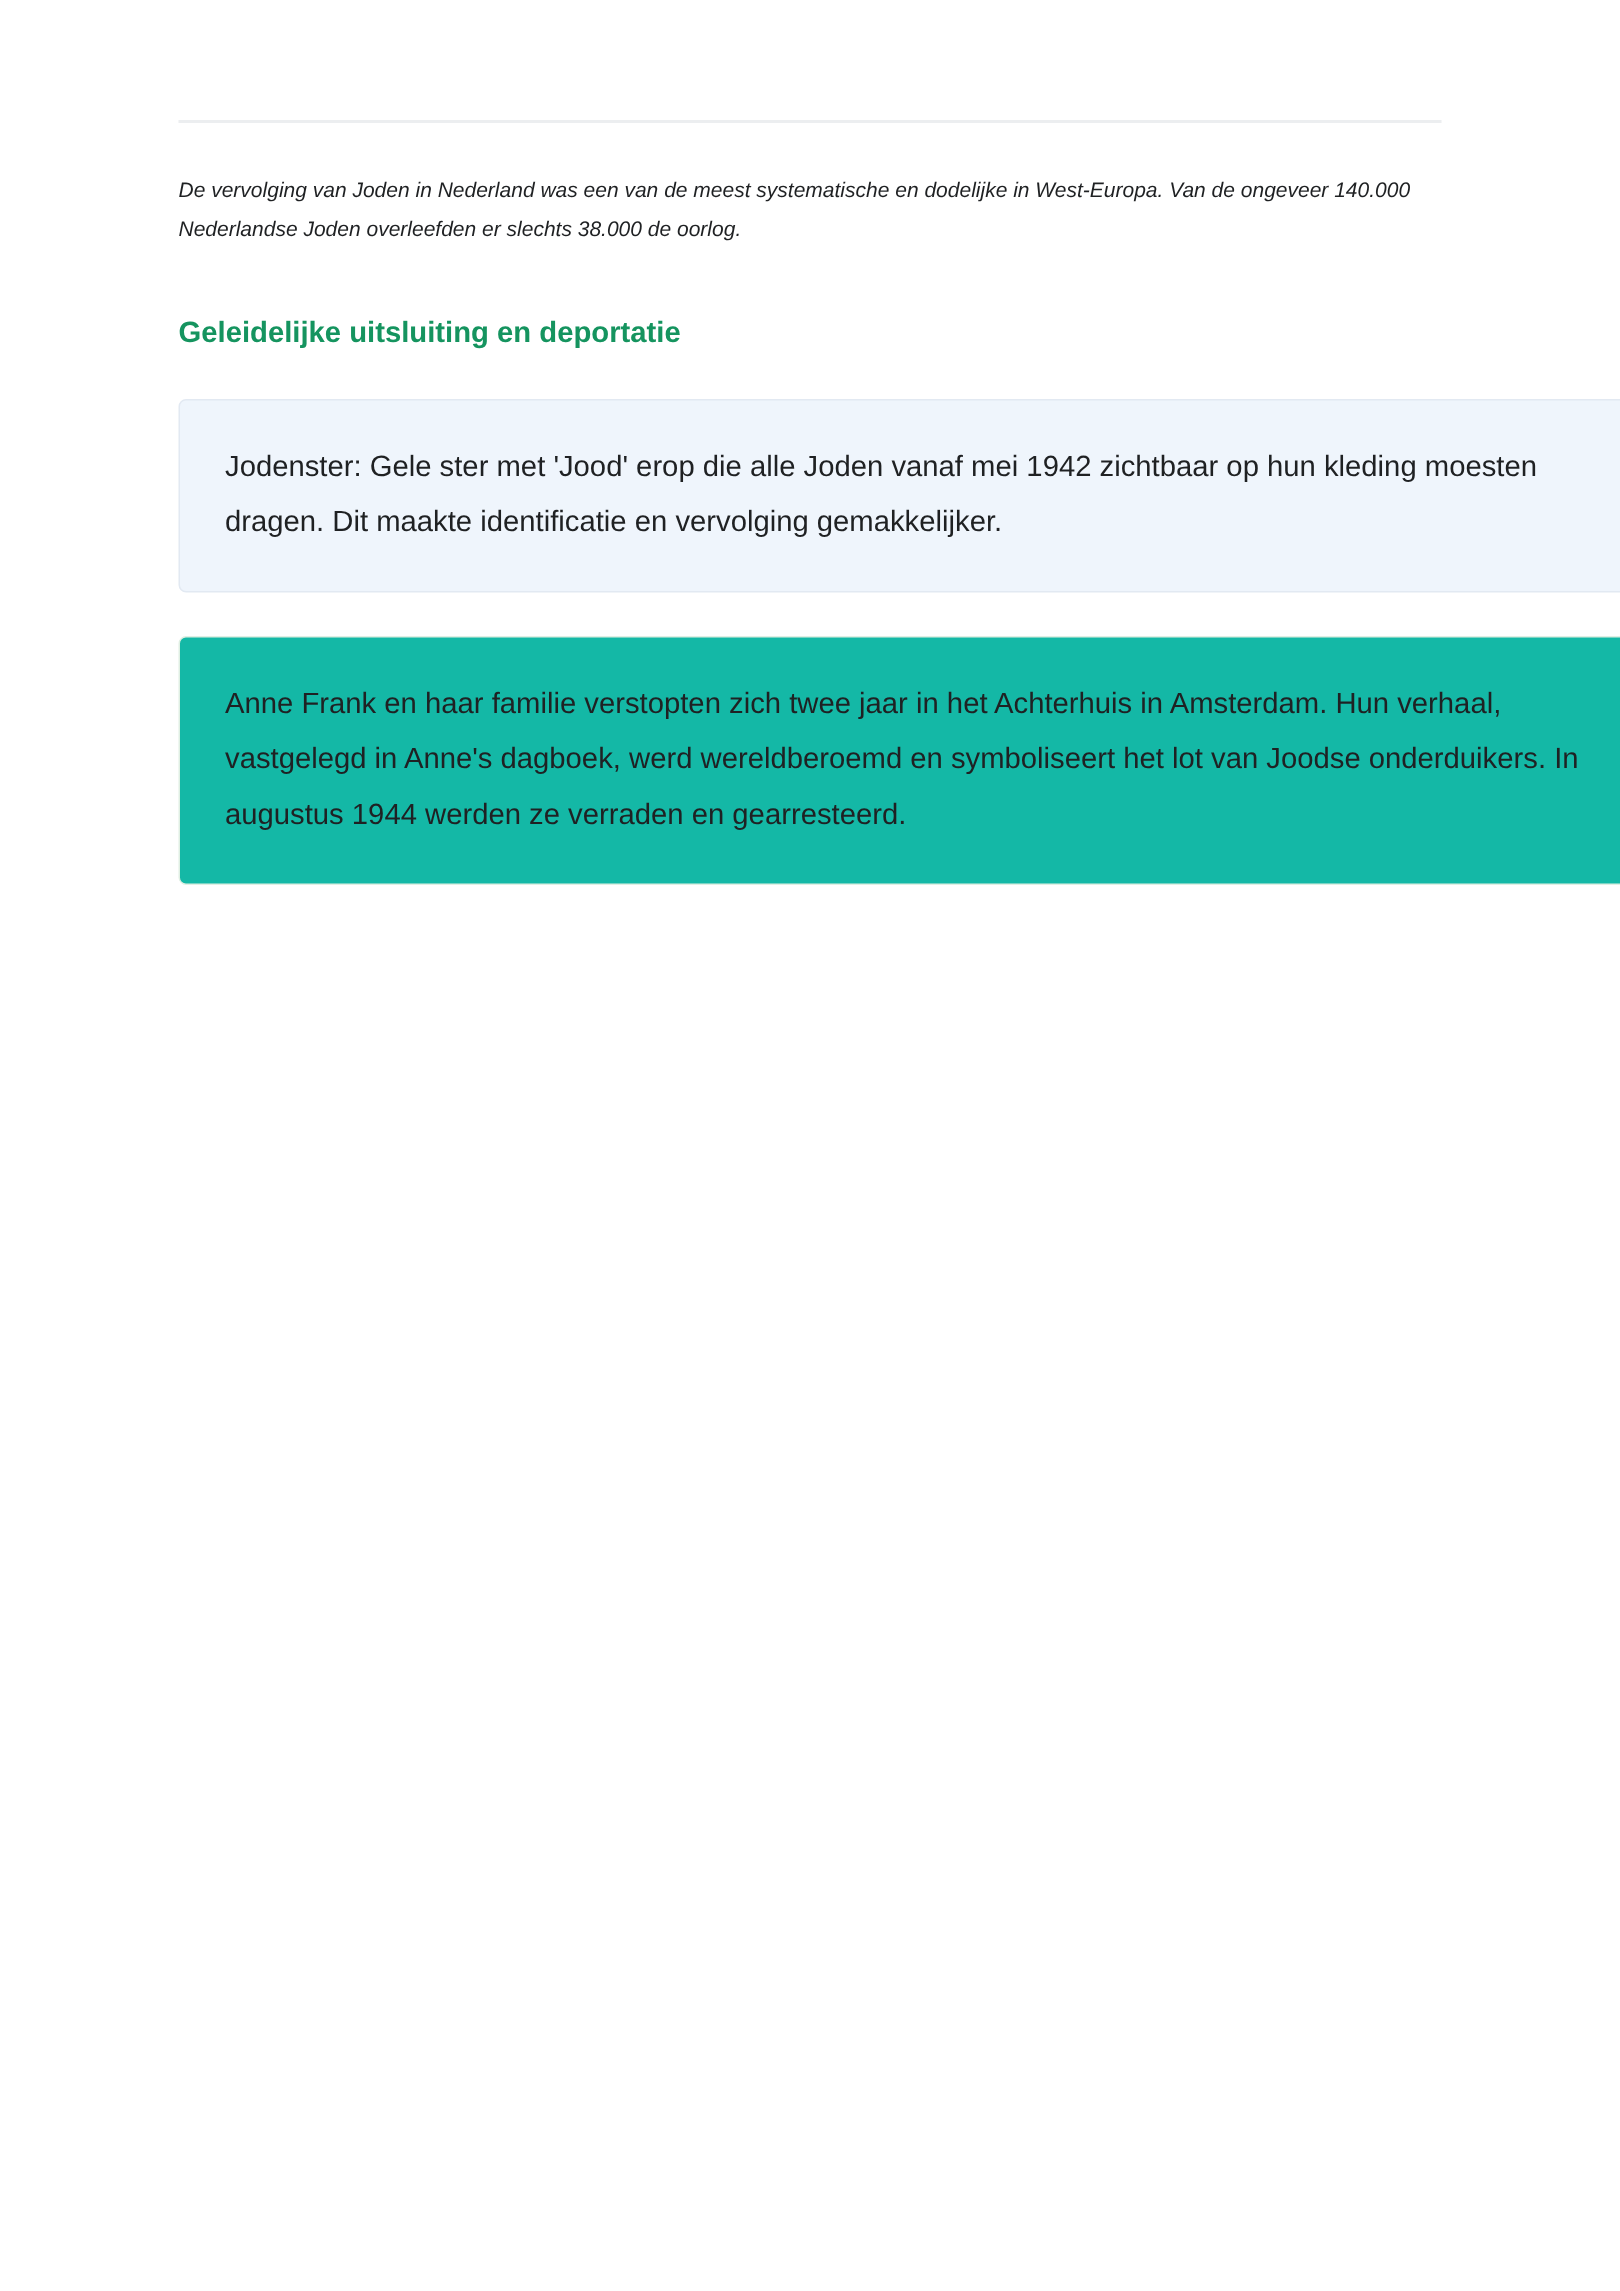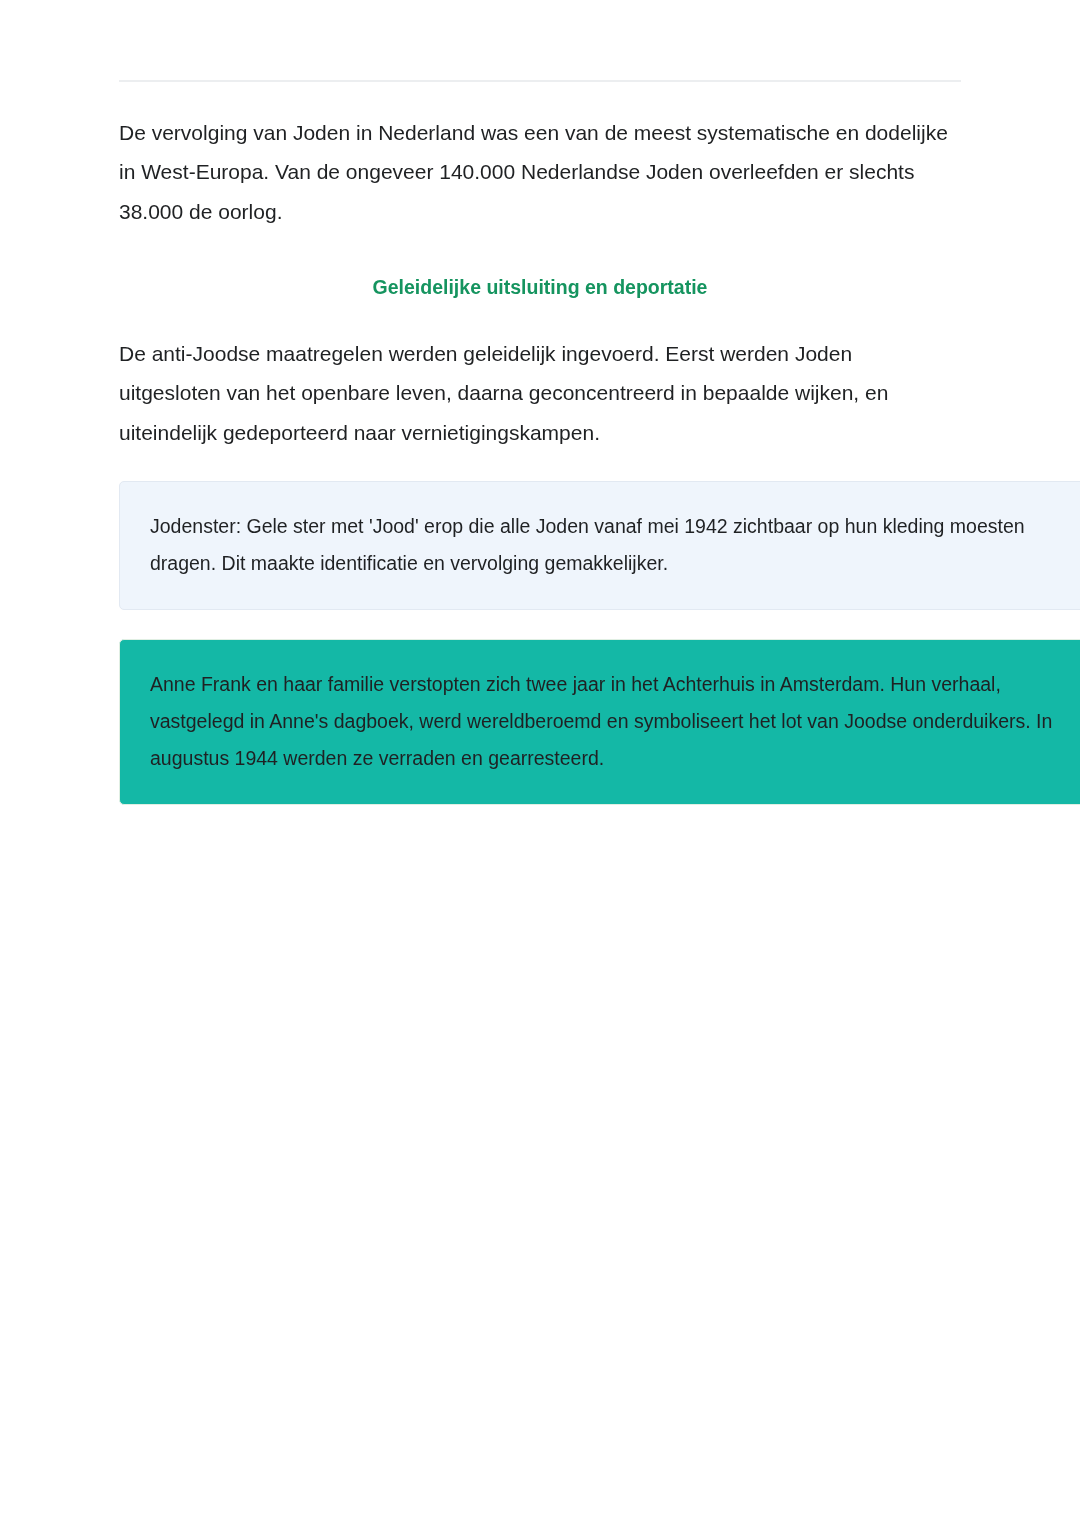--- a/index.html
+++ b/index.html
@@ -31,33 +31,33 @@
   }
   .title-rule {
     margin: 18px 0 0 0;
     height: 2px;
     background: #eceef0;
     border: 0;
     width: 842px;
   }
   p.body-text {
     margin: 31px 10px 0 0;
-    font-size: 21px;
+    font-size: 14px;
     line-height: 1.88;
     color: #1f2123;
     max-width: 842px;
     font-weight: 400;
+    font-style: italic;
   }
   h2.section-heading {
     margin: 42px 0 0 0;
     font-size: 19.5px;
     line-height: 1.5;
     font-weight: 700;
     color: #15945f;
-    text-align: center;
   }
   .callout {
     box-sizing: border-box;
     width: 1003px;
     margin: 29px 0 0 0;
     border-radius: 5px;
     padding: 26px 30px 28px 30px;
   }
   .callout p {
     margin: 0;
@@ -83,21 +83,20 @@
 <div class="page">
 
   <h1 class="doc-title"></h1>
 
   <hr class="title-rule">
 
   <p class="body-text">De vervolging van Joden in Nederland was een van de meest systematische en dodelijke in West-Europa. Van de ongeveer 140.000 Nederlandse Joden overleefden er slechts 38.000 de oorlog.</p>
 
   <h2 class="section-heading">Geleidelijke uitsluiting en deportatie</h2>
 
-  <p class="body-text">De anti-Joodse maatregelen werden geleidelijk ingevoerd. Eerst werden Joden uitgesloten van het openbare leven, daarna geconcentreerd in bepaalde wijken, en uiteindelijk gedeporteerd naar vernietigingskampen.</p>
 
   <div class="callout callout-info">
     <p>Jodenster: Gele ster met 'Jood' erop die alle Joden vanaf mei 1942 zichtbaar op hun kleding moesten dragen. Dit maakte identificatie en vervolging gemakkelijker.</p>
   </div>
 
 
   <div class="callout callout-success">
     <p>Anne Frank en haar familie verstopten zich twee jaar in het Achterhuis in Amsterdam. Hun verhaal, vastgelegd in Anne's dagboek, werd wereldberoemd en symboliseert het lot van Joodse onderduikers. In augustus 1944 werden ze verraden en gearresteerd.</p>
   </div>
 

